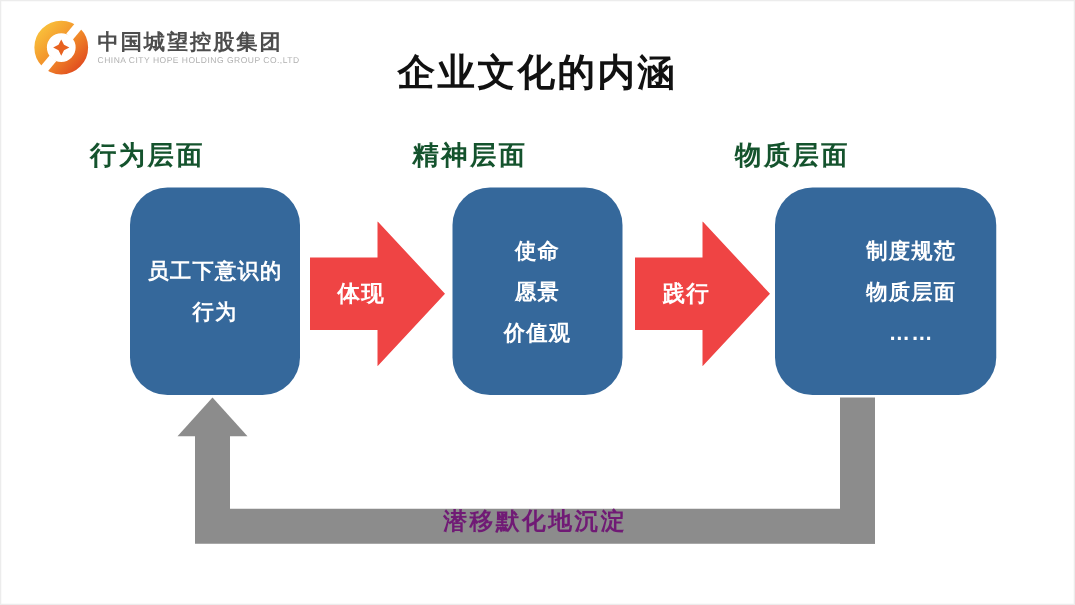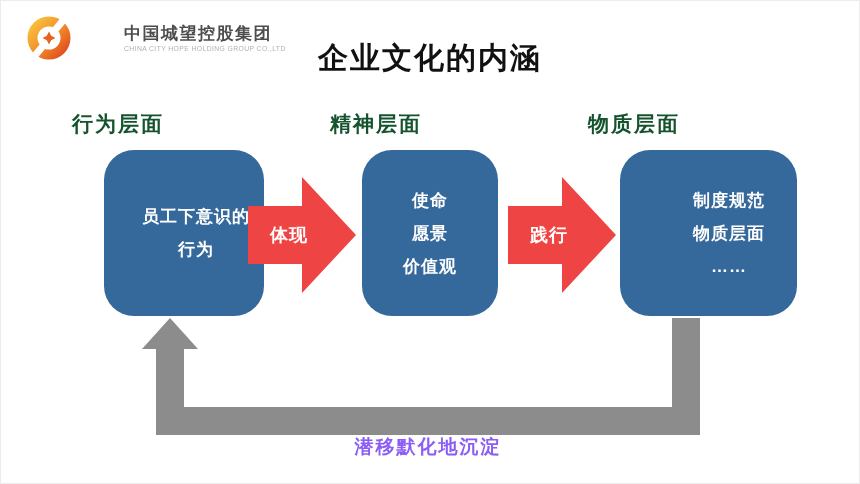--- a/index.html
+++ b/index.html
@@ -5,56 +5,56 @@
   html,body{margin:0;padding:0;background:#fff;}
   .slide{
     position:relative;
     width:860px;height:484px;
     background:#ffffff;
     overflow:hidden;
     font-family:"Liberation Sans","DejaVu Sans",sans-serif;
     box-shadow:inset 0 0 0 1px #ececec;
   }
   
-  .logo{position:absolute;left:26px;top:15px;display:flex;align-items:center;gap:46px;}
+  .logo{position:absolute;left:26px;top:15px;display:flex;align-items:center;}
   .logo-icon{width:46px;height:46px;display:block;}
   .logo-text{margin-left:6px;display:flex;flex-direction:column;justify-content:center;}
   .logo-cn{font-size:17px;font-weight:bold;color:#4d4d4d;letter-spacing:1.5px;line-height:20px;}
   .logo-en{font-size:6.8px;color:#b0b0b0;letter-spacing:0.4px;margin-top:1px;}
   
   .title{position:absolute;left:0;right:0;top:38px;text-align:center;
          font-size:30px;font-weight:bold;color:#111;letter-spacing:2px;}
   
   .col-heading{position:absolute;top:110px;width:200px;
                font-size:21px;font-weight:bold;color:#14532d;letter-spacing:2px;}
   .h0{left:72px;} .h1{left:330px;} .h2{left:588px;}
   
   .box{position:absolute;top:150px;width:136px;height:166px;border-radius:30px;
        background:#35689b;color:#fff;display:flex;flex-direction:column;
        justify-content:center;align-items:center;text-align:center;}
-  .b0{left:104px;padding-left:24px;} .b1{left:362px;} .b2{left:620px;padding-left:41px;}
+  .b0{left:104px;} .b1{left:362px;} .b2{left:620px;padding-left:41px;}
   .box .line{font-size:17px;font-weight:bold;line-height:33px;letter-spacing:1px;white-space:nowrap;}
   
   .arrow{position:absolute;top:177px;width:108px;height:116px;background:#ef4444;
          clip-path:polygon(0% 25%,50% 25%,50% 0%,100% 50%,50% 100%,50% 75%,0% 75%);}
   .a0{left:248px;} .a1{left:508px;}
   .arrow .arrow-label{position:absolute;left:12px;top:0;width:58px;height:100%;
          display:flex;align-items:center;justify-content:center;
          color:#fff;font-size:18px;font-weight:bold;letter-spacing:1px;}
   
   .fb-bar{position:absolute;background:#8c8c8c;}
   .fb-right{left:672px;top:318px;width:28px;height:117px;}
   .fb-bottom{left:156px;top:407px;width:544px;height:28px;}
   .fb-left{left:156px;top:348px;width:28px;height:60px;}
   .fb-head{position:absolute;left:142px;top:318px;width:0;height:0;
            border-left:28px solid transparent;border-right:28px solid transparent;
            border-bottom:31px solid #8c8c8c;}
-  .fb-label{position:absolute;left:156px;top:427px;width:544px;height:40px;
+  .fb-label{position:absolute;left:156px;top:397px;width:544px;height:40px;
             display:flex;align-items:center;justify-content:center;
-            color:#8b5cf6;font-size:19px;font-weight:bold;letter-spacing:2px;}
+            color:#701a75;font-size:19px;font-weight:bold;letter-spacing:2px;}
 </style>
 </head>
 <body>
 
 <div class="slide">
 
   <div class="logo">
     <svg class="logo-icon" viewBox="0 0 46 46">
       <defs>
         <linearGradient id="lg" x1="0" y1="0" x2="1" y2="1">

